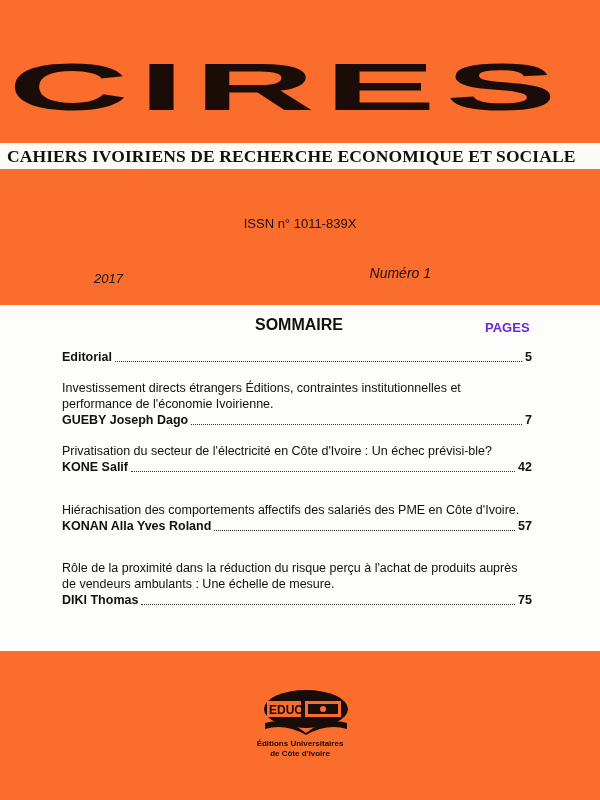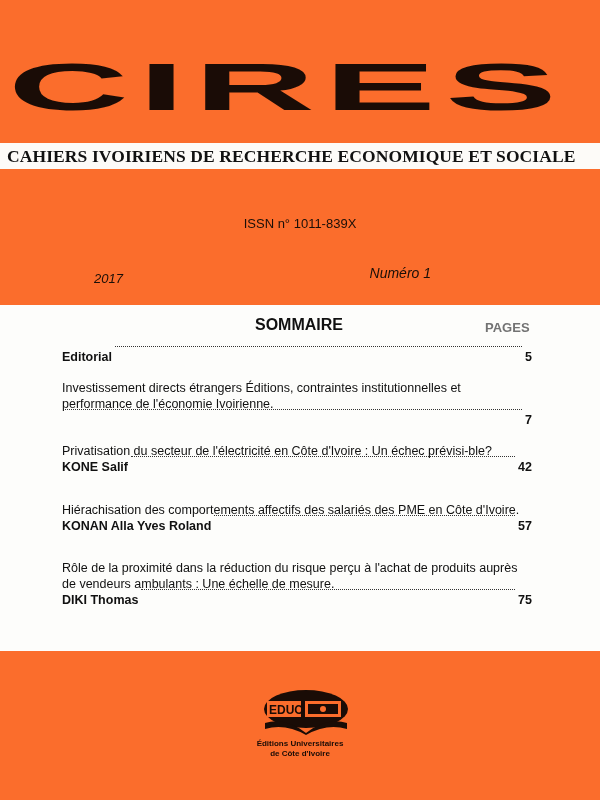--- a/index.html
+++ b/index.html
@@ -7,24 +7,24 @@
   .top { position: absolute; left: 0; top: 0; width: 504px; height: 305px; background: #fb6d2c; }
   .logo { position: absolute; left: 8px; top: 62px; width: 584px; height: 80px; font-family: "Liberation Sans", sans-serif; font-weight: bold; font-size: 108px; line-height: 80px; color: #1a0c06; letter-spacing: 6px; transform: scaleY(0.62); transform-origin: top left; white-space: nowrap; }
   .logo span { display: inline-block; transform: scaleX(1.55); transform-origin: left; }
   .banner { position: absolute; left: 0; top: 143px; width: 600px; height: 26px; background: #fdfbf8; }
   .banner-text { position: absolute; left: 7px; top: 3px; font-family: "Liberation Serif", serif; font-weight: bold; font-size: 17.5px; color: #111; white-space: nowrap; letter-spacing: 0.1px; }
   .issn { position: absolute; left: 0; width: 600px; top: 216px; text-align: center; font-size: 13px; color: #1a0f08; }
   .year { position: absolute; left: 60px; top: 271px; font-size: 13px; font-style: italic; color: #1a0f08; margin-left: 34px; }
   .numero { position: absolute; right: 73px; top: 265px; font-size: 14px; font-style: italic; color: #1a0f08; }
   .white { position: absolute; left: 0; top: 305px; width: 600px; height: 346px; background: #fdfdfb; }
   .sommaire { position: absolute; left: 255px; top: 11px; font-weight: bold; font-size: 16px; color: #111; }
-  .pages { position: absolute; left: 485px; top: 15px; font-weight: bold; font-size: 13px; color: #737373; }
+  .pages { position: absolute; left: 485px; top: 15px; font-weight: bold; font-size: 13px; color: #6d28d9; }
   .entry { position: absolute; left: 62px; width: 470px; font-size: 12.5px; color: #111; line-height: 16px; }
   .entry .title { display: block; }
-  .entry .line { display: flex; align-items: flex-start; }
+  .entry .line { display: flex; align-items: flex-end; }
   .entry .author { font-weight: bold; white-space: nowrap; }
   .entry .dots { flex: 1; border-bottom: 1px dotted #333; margin: 0 3px; transform: translateY(-3px); }
   .entry .pg { font-weight: bold; }
   .bottom { position: absolute; left: 0; top: 651px; width: 600px; height: 149px; background: #fb6d2c; }
   .pub-logo { position: absolute; left: 263px; top: 38px; width: 86px; height: 46px; }
   .pub-name { position: absolute; left: 0; width: 600px; top: 88px; text-align: center; font-weight: bold; font-size: 8px; line-height: 10px; color: #1a0c06; }
 </style>
 </head>
 <body>
 
@@ -46,20 +46,21 @@
     <div class="line">
       <span class="author">Editorial</span>
       <span class="dots"></span>
       <span class="pg">5</span>
     </div>
   </div>
 
   <div class="entry" style="top:75px;">
     <span class="title">Investissement directs étrangers Éditions, contraintes institutionnelles et performance de l'économie Ivoirienne.</span>
     <div class="line">
+      <span class="author">GUEBY Joseph Dago</span>
       <span class="dots"></span>
       <span class="pg">7</span>
     </div>
   </div>
 
   <div class="entry" style="top:138px;">
     <span class="title">Privatisation du secteur de l'électricité en Côte d'Ivoire : Un échec prévisi-ble?</span>
     <div class="line">
       <span class="author">KONE Salif</span>
       <span class="dots"></span>

